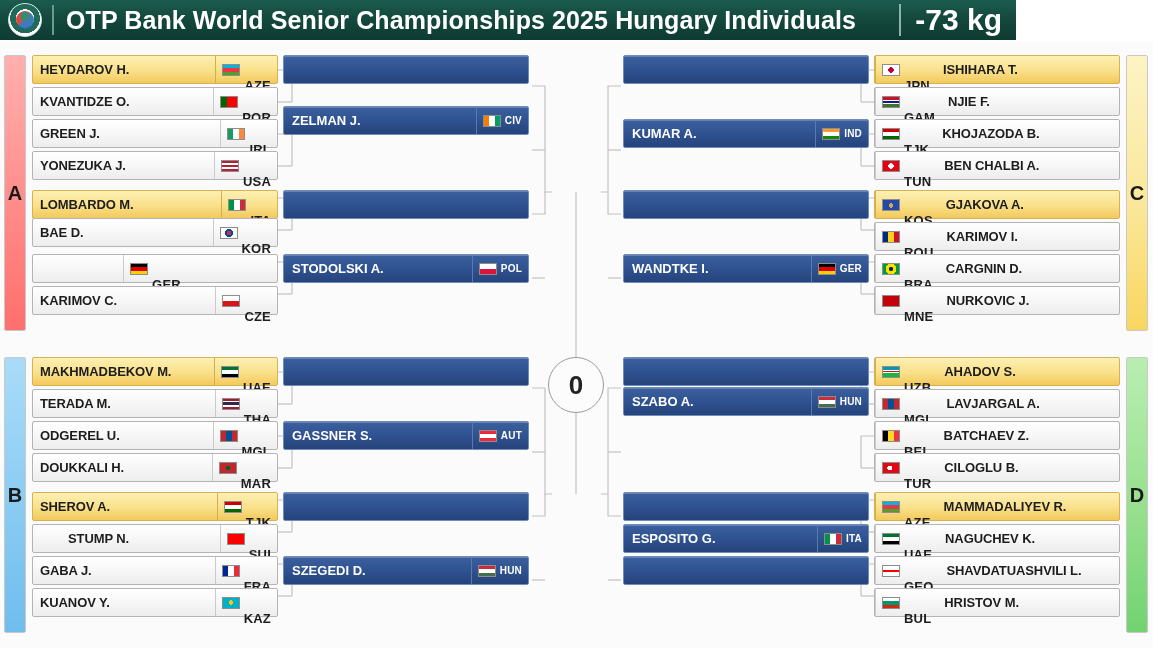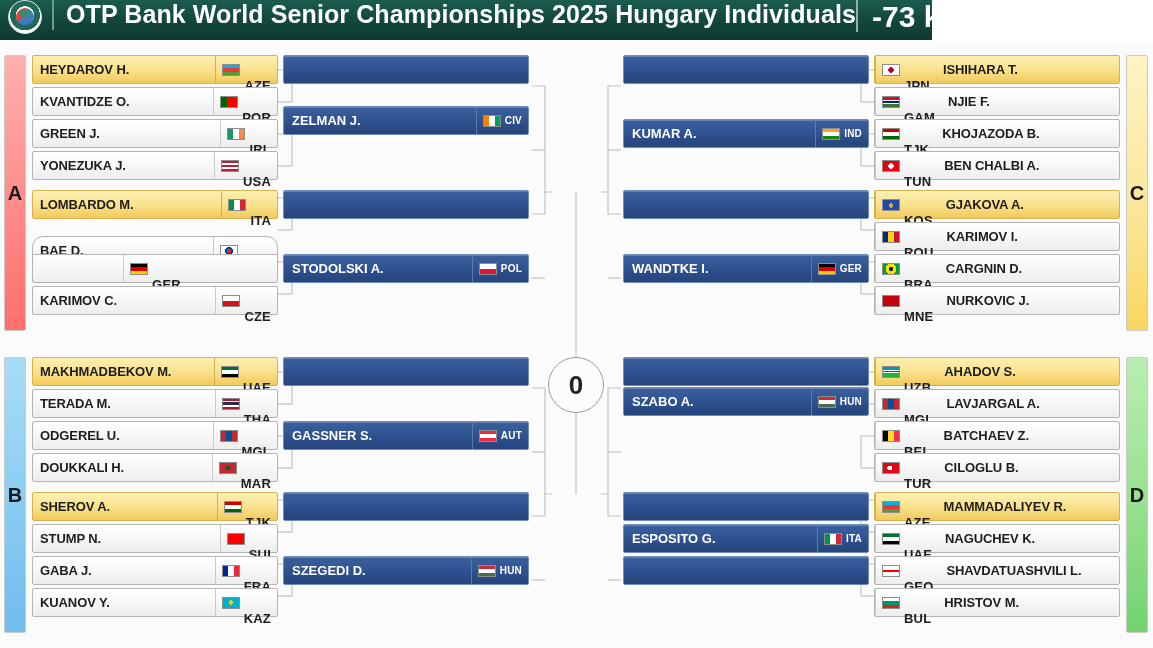--- a/index.html
+++ b/index.html
@@ -5,23 +5,23 @@
   * { box-sizing: border-box; margin: 0; padding: 0; }
   html, body {
     width: 1153px; height: 648px;
     background: #ffffff;
     font-family: "Liberation Sans", sans-serif;
     overflow: hidden;
   }
 
   
   #header {
-    position: absolute; left: 0; top: 0; width: 932px; height: 42px;
+    position: absolute; left: 0; top: 0; width: 1016px; height: 42px;
     background: linear-gradient(to bottom, #1b5c4e 0%, #14493d 45%, #0d3b31 100%);
-    display: flex; align-items: flex-start;
+    display: flex; align-items: center;
     border-bottom: 2px solid #ffffff;
   }
   #ijf-logo {
     width: 34px; height: 34px; margin-left: 8px; flex: 0 0 auto;
     border-radius: 50%;
     background: radial-gradient(circle at 50% 45%, #ffffff 0 38%, #1f6a58 39% 62%, #ffffff 63% 100%);
     border: 1px solid #cfe3dd;
     position: relative; overflow: hidden;
   }
   #ijf-logo::before {
@@ -247,21 +247,21 @@
             <span class="noc">USA</span>
           </div>
         </div>
         <div class="row seeded" style="top: 135px;">
           <div class="name">LOMBARDO M.</div>
           <div class="natblock">
             <span class="flag" style="background-image: linear-gradient(to right, rgb(0, 146, 70) 0px, rgb(0, 146, 70) 33%, rgb(255, 255, 255) 33%, rgb(255, 255, 255) 66%, rgb(206, 43, 55) 66%, rgb(206, 43, 55) 100%);"></span>
             <span class="noc">ITA</span>
           </div>
         </div>
-        <div class="row" style="top: 181px; border-radius: 11px;">
+        <div class="row" style="top: 163px;">
           <div class="name">BAE D.</div>
           <div class="natblock">
             <span class="flag" style="background-image: radial-gradient(circle, rgb(205, 46, 58) 0px, rgb(205, 46, 58) 26%, rgb(0, 71, 160) 27%, rgb(0, 71, 160) 42%, rgb(255, 255, 255) 43%, rgb(255, 255, 255) 100%);"></span>
             <span class="noc">KOR</span>
           </div>
         </div>
         <div class="row" style="top: 199px; flex-direction: column;">
           <div class="name">RUEBO J.</div>
           <div class="natblock">
             <span class="flag" style="background-image: linear-gradient(rgb(0, 0, 0) 0px, rgb(0, 0, 0) 33%, rgb(221, 0, 0) 33%, rgb(221, 0, 0) 66%, rgb(255, 206, 0) 66%, rgb(255, 206, 0) 100%);"></span>
@@ -338,21 +338,21 @@
             <span class="noc">MAR</span>
           </div>
         </div>
         <div class="row seeded" style="top: 135px;">
           <div class="name">SHEROV A.</div>
           <div class="natblock">
             <span class="flag" style="background-image: linear-gradient(rgb(204, 0, 0) 0px, rgb(204, 0, 0) 33%, rgb(255, 255, 255) 33%, rgb(255, 255, 255) 66%, rgb(0, 102, 0) 66%, rgb(0, 102, 0) 100%);"></span>
             <span class="noc">TJK</span>
           </div>
         </div>
-        <div class="row" style="top: 167px;">
+        <div class="row" style="top: 167px; padding-left: 28px;">
           <div class="name">STUMP N.</div>
           <div class="natblock">
             <span class="flag" style="background-image: linear-gradient(rgb(255, 0, 0), rgb(255, 0, 0));"></span>
             <span class="noc">SUI</span>
           </div>
         </div>
         <div class="row" style="top: 199px;">
           <div class="name">GABA J.</div>
           <div class="natblock">
             <span class="flag" style="background-image: linear-gradient(to right, rgb(0, 35, 149) 0px, rgb(0, 35, 149) 33%, rgb(255, 255, 255) 33%, rgb(255, 255, 255) 66%, rgb(237, 41, 57) 66%, rgb(237, 41, 57) 100%);"></span>

